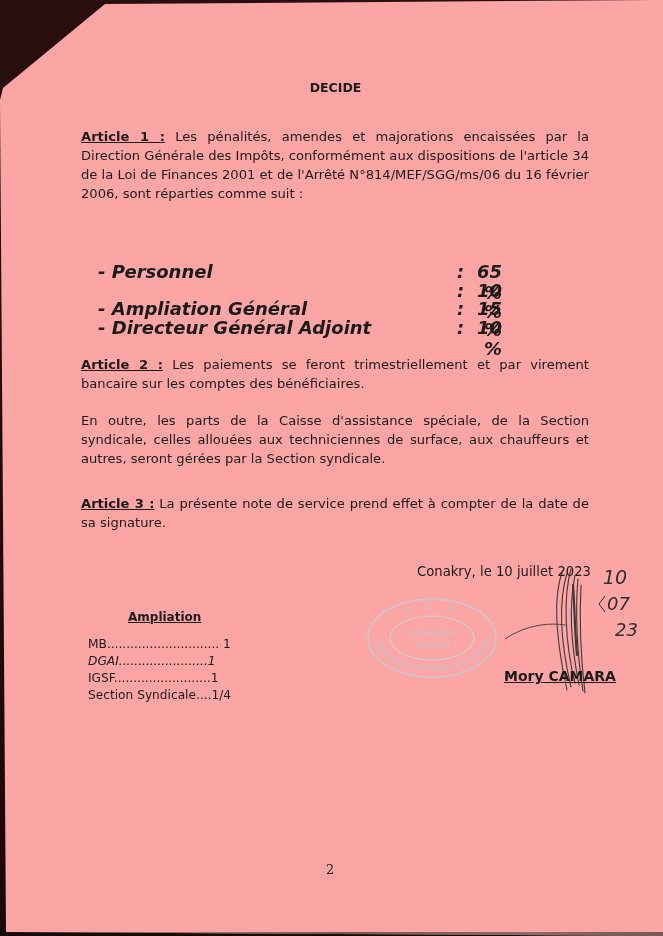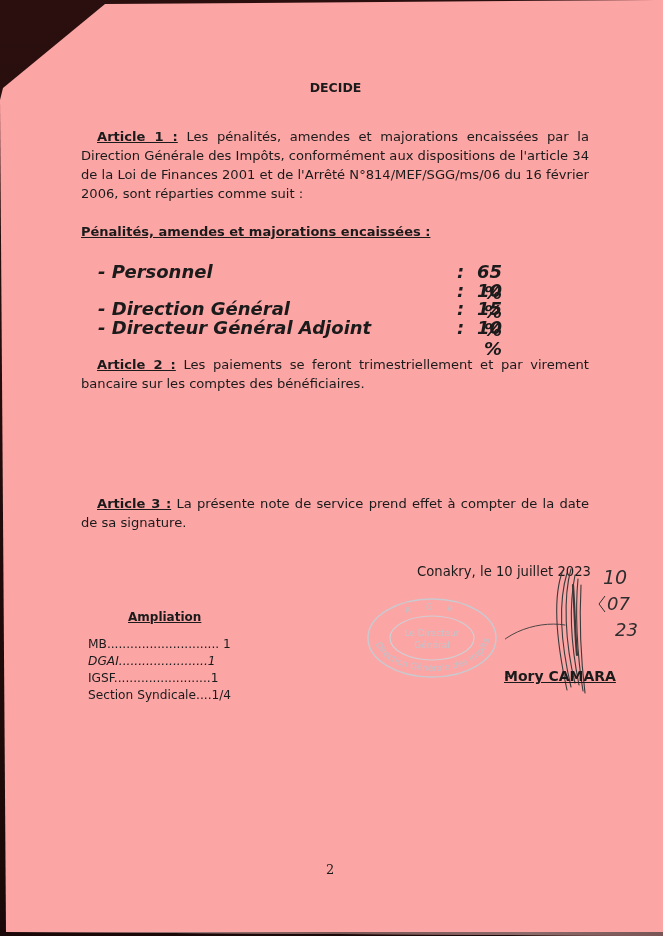--- a/index.html
+++ b/index.html
@@ -50,21 +50,20 @@
       position: absolute;
       left: 81px;
       width: 508px;
       font-size: 13.1px;
       line-height: 19px;
       text-align: justify;
     }
     .para .art {
       font-weight: bold;
       text-decoration: underline;
-      margin-left: 16px;
     }
     .subhead {
       position: absolute;
       left: 81px;
       top: 224px;
       font-weight: bold;
       font-size: 13px;
       text-decoration: underline;
     }
     .dist-row {
@@ -143,46 +142,46 @@
 <div class="bg-corner"></div>
 
 <div class="page">
 
   <div class="title">DECIDE</div>
 
   <div class="para" style="top:127px;">
     <span class="art">Article 1 :</span><span> Les pénalités, amendes et majorations encaissées par la Direction Générale des Impôts, conformément aux dispositions de l'article 34 de la Loi de Finances 2001 et de l'Arrêté N°814/MEF/SGG/ms/06 du 16 février 2006, sont réparties comme suit :</span>
   </div>
 
-  <div class="subhead">Pénalités, amendes et majorations encaissées :</div>
 
   <div class="dist-row" style="top:261px;">
     <span class="lbl">- Personnel</span>
     <span class="colon">:</span>
     <span class="pct">65 %</span>
   </div>
   <div class="dist-row" style="top:280px;">
     <span class="colon">:</span>
     <span class="pct">10 %</span>
   </div>
   <div class="dist-row" style="top:298px;">
-    <span class="lbl">- Direction Général</span>
+    <span class="lbl">- Ampliation Général</span>
     <span class="colon">:</span>
     <span class="pct">15 %</span>
   </div>
   <div class="dist-row" style="top:317px;">
     <span class="lbl">- Directeur Général Adjoint</span>
     <span class="colon">:</span>
     <span class="pct">10 %</span>
   </div>
 
   <div class="para" style="top:355px;">
     <span class="art">Article 2 :</span><span> Les paiements se feront trimestriellement et par virement bancaire sur les comptes des bénéficiaires.</span>
   </div>
 
+  <div class="para" style="top:411px;">En outre, les parts de la Caisse d'assistance spéciale, de la Section syndicale, celles allouées aux techniciennes de surface, aux chauffeurs et autres, seront gérées par la Section syndicale.</div>
 
   <div class="para" style="top:494px;">
     <span class="art">Article 3 :</span><span> La présente note de service prend effet à compter de la date de sa signature.</span>
   </div>
 
   <div class="place-date">Conakry, le 10 juillet 2023</div>
 
   <svg class="stamp" viewBox="0 0 134 84">
     <ellipse cx="67" cy="42" rx="64" ry="39" fill="none" stroke="#c9c9cf" stroke-width="1.5"></ellipse>
     <ellipse cx="67" cy="42" rx="42" ry="22" fill="none" stroke="#cfcfd4" stroke-width="1.2"></ellipse>

